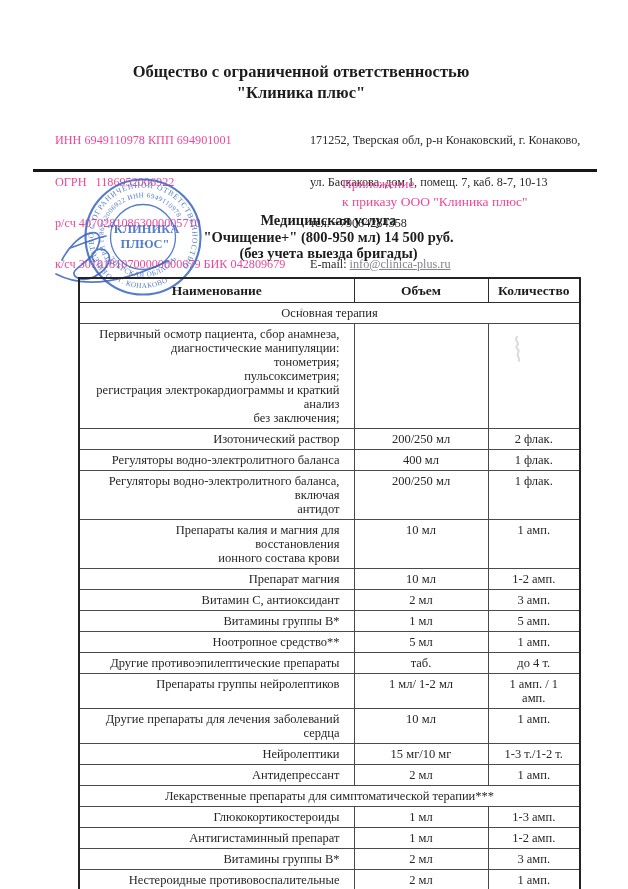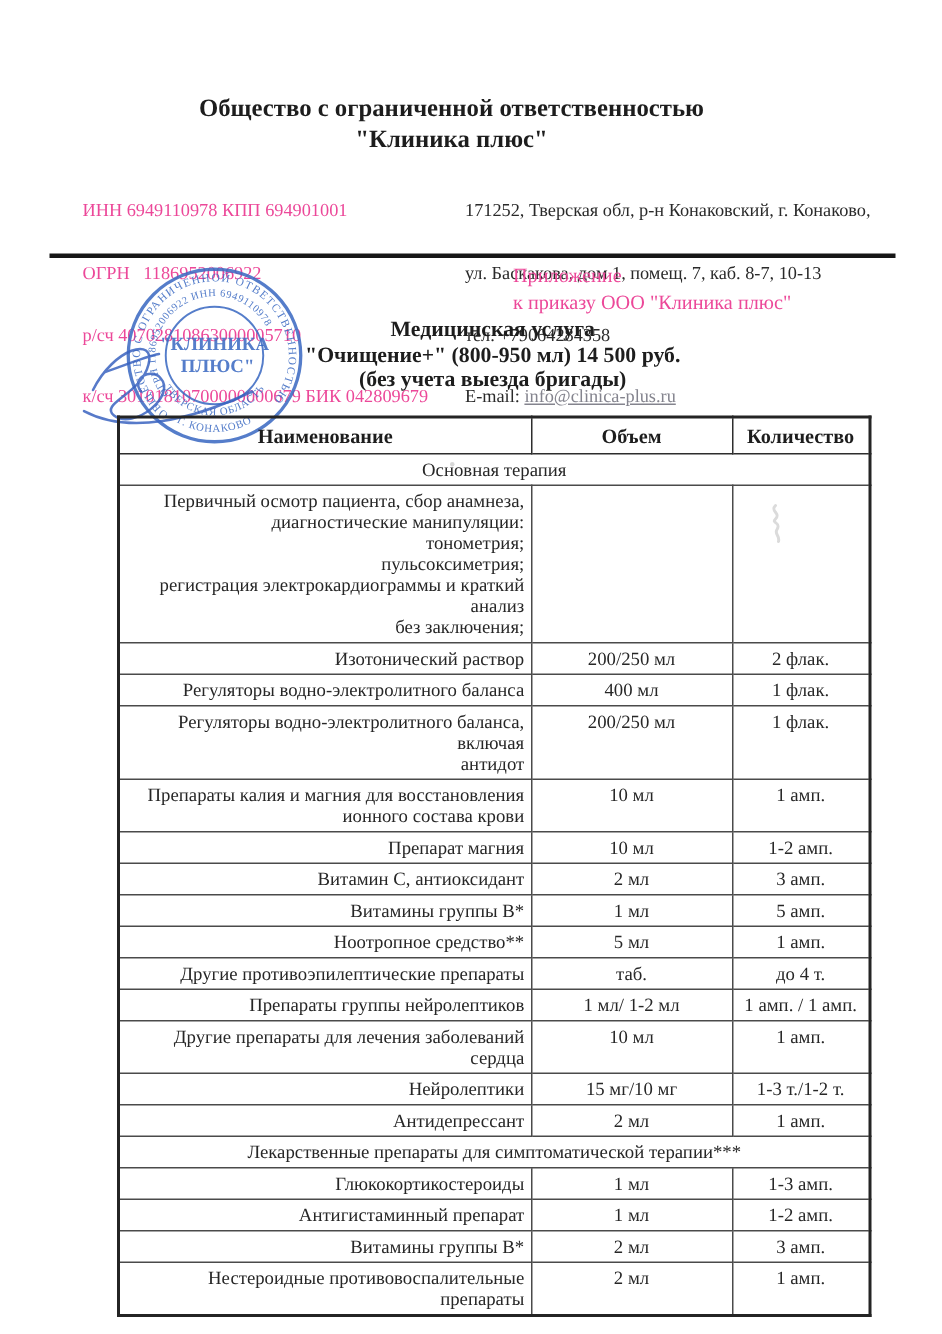--- a/index.html
+++ b/index.html
@@ -29,21 +29,21 @@
   
   .artifact{position:absolute;left:505px;top:333px;opacity:.75;}
   .artifact2{position:absolute;left:300px;top:308px;width:3px;height:3px;background:#d8d8d8;border-radius:50%;}
 
   
   table.price{position:absolute;left:78px;top:277px;width:501px;border-collapse:collapse;
     border:2px solid #242424;table-layout:fixed;}
   table.price th{
     border:1px solid #2d2d2d;font-size:13.5px;font-weight:bold;padding:4px 2px;line-height:15px;color:#1d1d1d;}
   table.price td{
-    border:1px solid #4a4a4a;font-size:12.5px;line-height:14px;padding:3px 4px;vertical-align:top;color:#272727;}
+    border:1px solid #4a4a4a;font-size:12.5px;line-height:14px;padding:3px 14px;vertical-align:top;color:#272727;}
   td.col-name{text-align:right;white-space:pre-line;padding-left:5px;padding-right:2px;}
   td.col-volume,td.col-qty{text-align:center;}
   td.section-cell{text-align:center;font-size:13.2px;padding:3px 0 4px;color:#242424;}
 </style>
 </head>
 <body>
 
 <div class="page">
 
   <div class="org-header">

